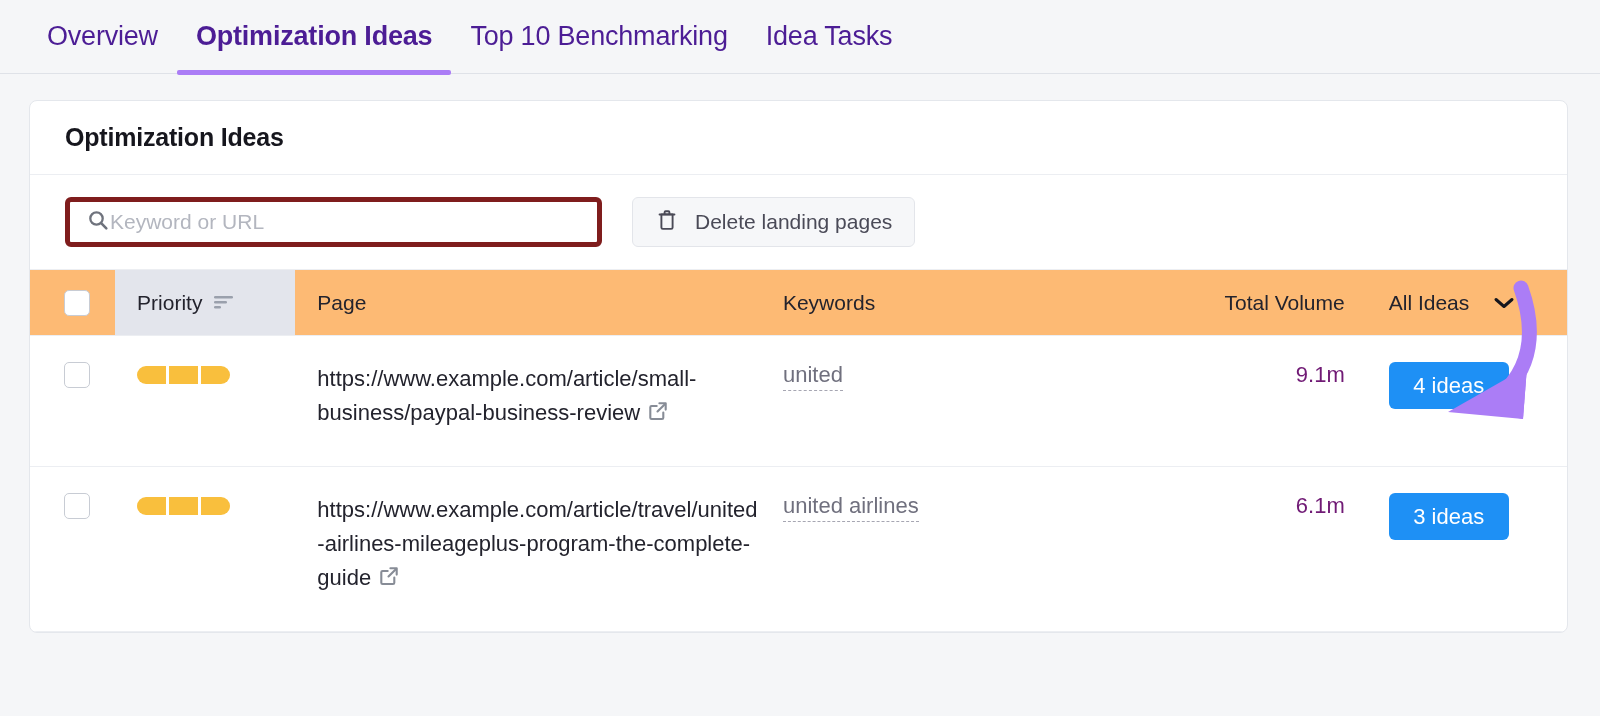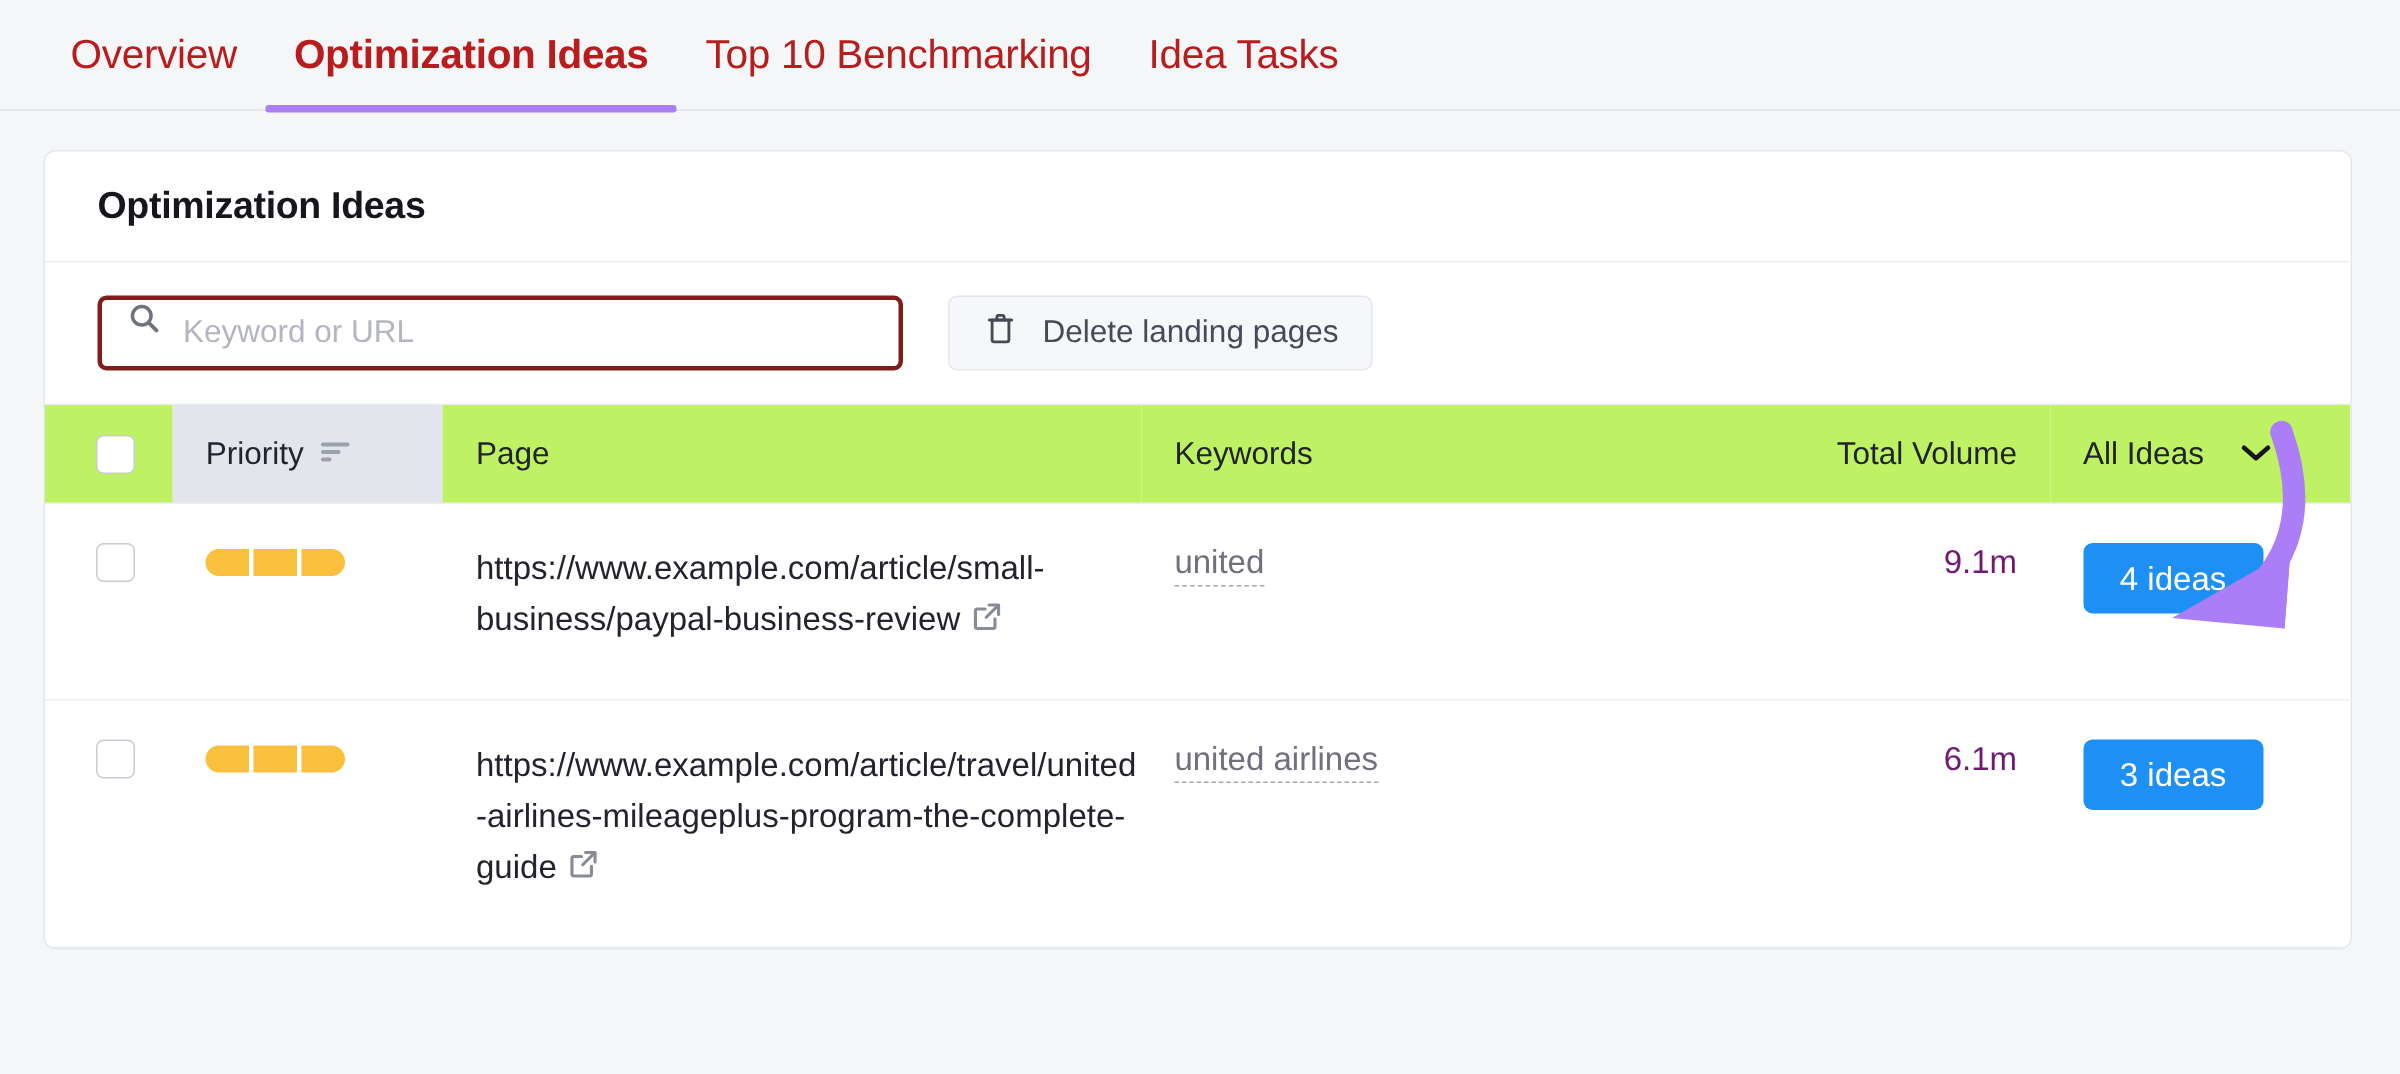--- a/index.html
+++ b/index.html
@@ -17,21 +17,21 @@
     background: #f5f6f8;
     border-bottom: 1px solid #dfe2e8;
     display: flex;
     align-items: center;
     padding-left: 28px;
     gap: 0;
   }
   .tab {
     position: relative;
     font-size: 27px;
-    color: #b91c1c;
+    color: #4c1d95;
     letter-spacing: -0.2px;
     padding: 0 19px;
     height: 74px;
     display: flex;
     align-items: center;
     cursor: pointer;
     white-space: nowrap;
   }
   .tab.active { font-weight: bold; }
   .tab.active::after {
@@ -73,25 +73,25 @@
   .toolbar {
     height: 94px;
     display: flex;
     align-items: center;
     padding-left: 35px;
     gap: 30px;
   }
   .search-box {
     width: 537px;
     height: 50px;
-    border: 3px solid #7f1d1d;
+    border: 5px solid #7f1d1d;
     border-radius: 6px;
     display: flex;
+    align-items: center;
     padding: 0 16px;
-    gap: 14px;
     background: #fff;
     cursor: text;
   }
   .search-box input {
     border: none;
     outline: none;
     font-size: 21px;
     color: #3a3a45;
     font-family: "Liberation Sans", sans-serif;
     width: 100%;
@@ -110,21 +110,21 @@
     padding: 0 22px;
     font-size: 21px;
     color: #4a4a57;
     cursor: pointer;
     white-space: nowrap;
   }
   .tbtn svg { flex: none; }
 
   
   table { width: 100%; border-collapse: collapse; table-layout: fixed; }
-  thead tr { background: #bef264; height: 66px; }
+  thead tr { background: #fdba74; height: 66px; }
   thead th {
     font-weight: normal;
     font-size: 21px;
     color: #23232d;
     text-align: left;
     vertical-align: middle;
     border-top: 1px solid #eceef2;
     border-bottom: 1px solid #eceef2;
   }
   th.c-check { width: 85px; padding-left: 34px; }

